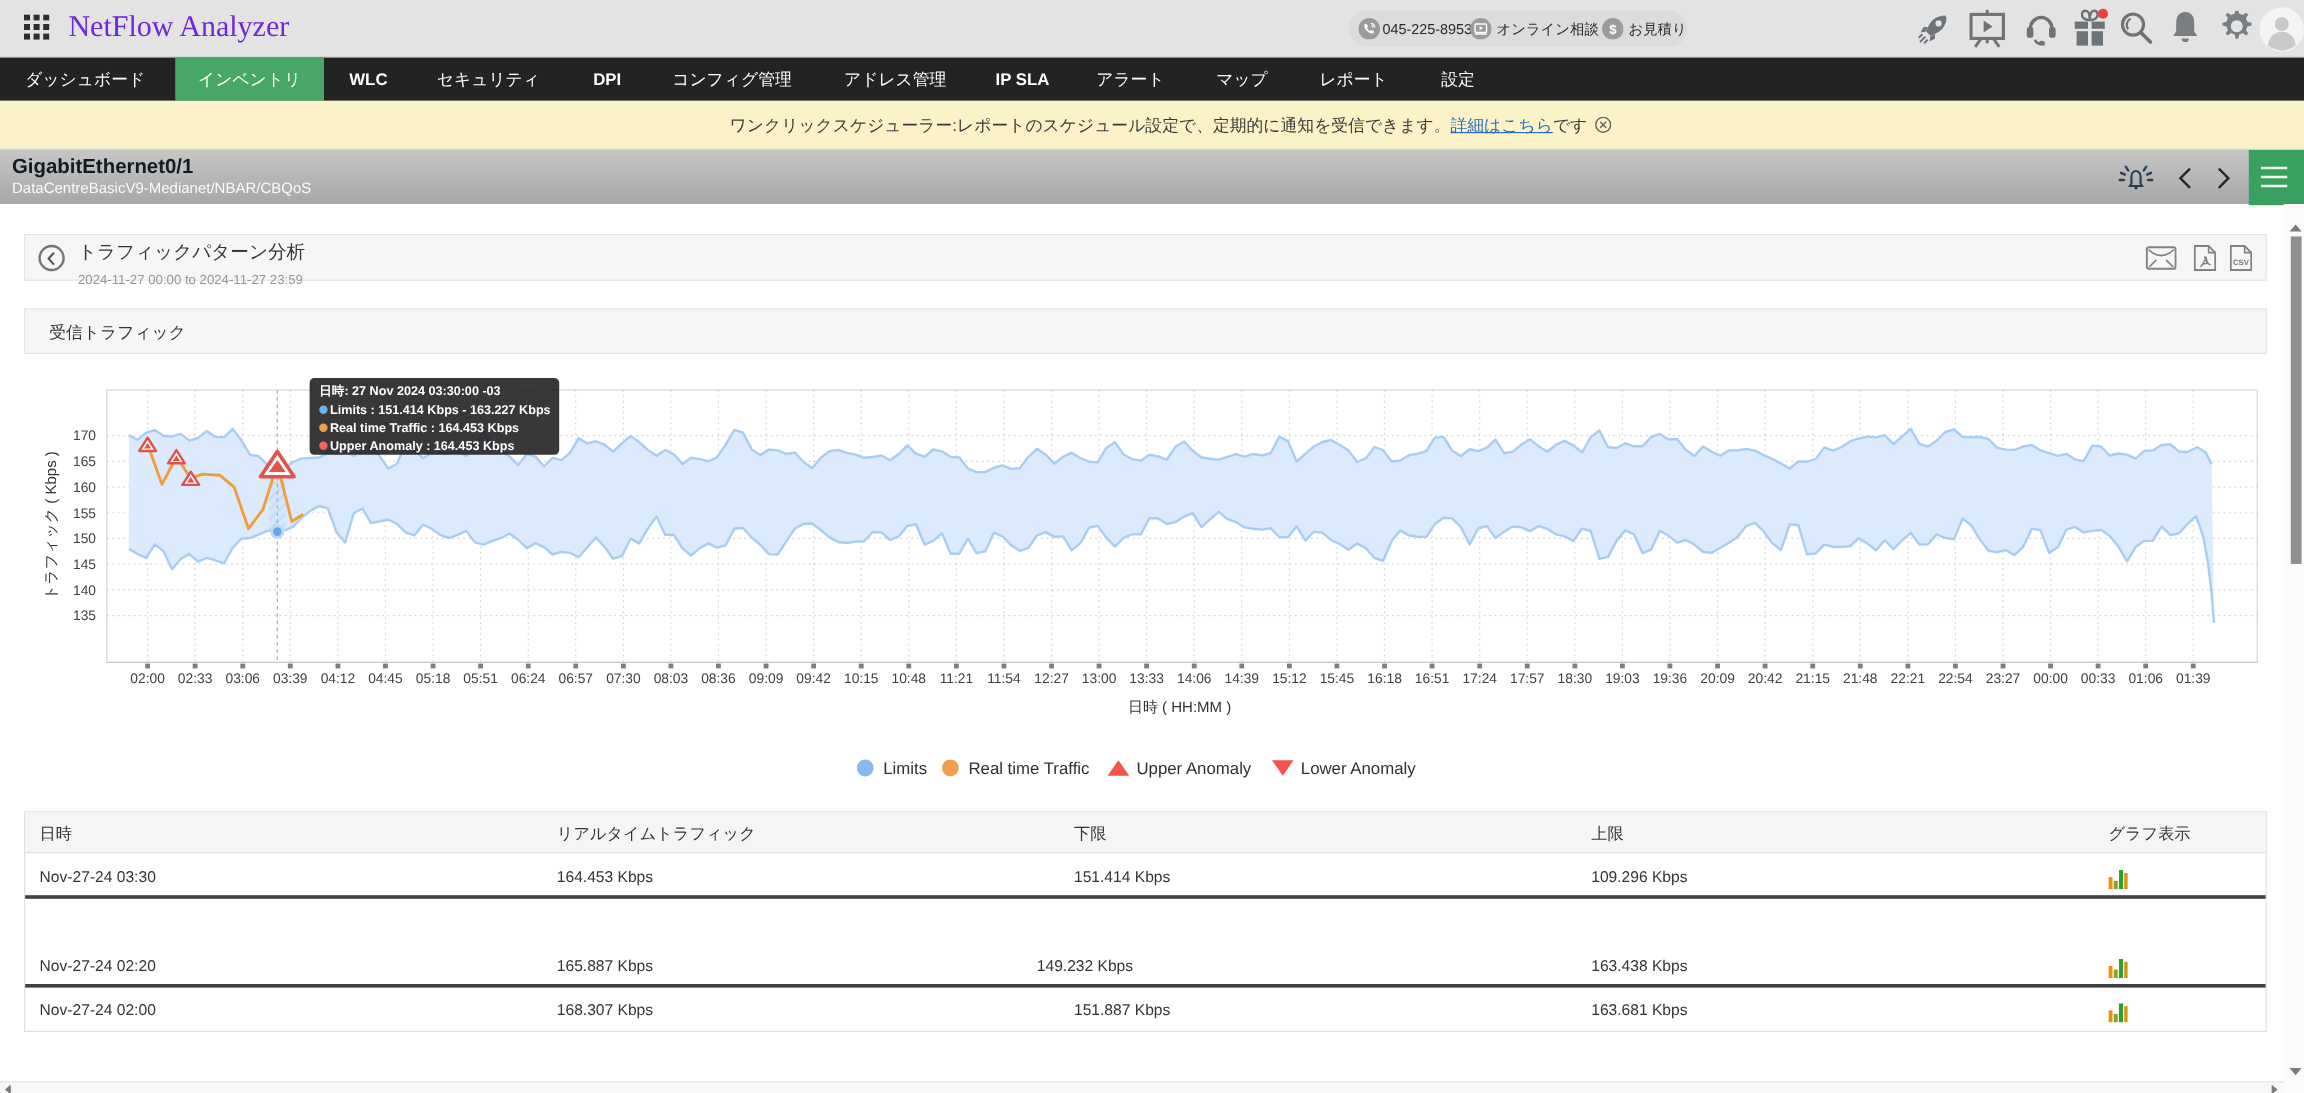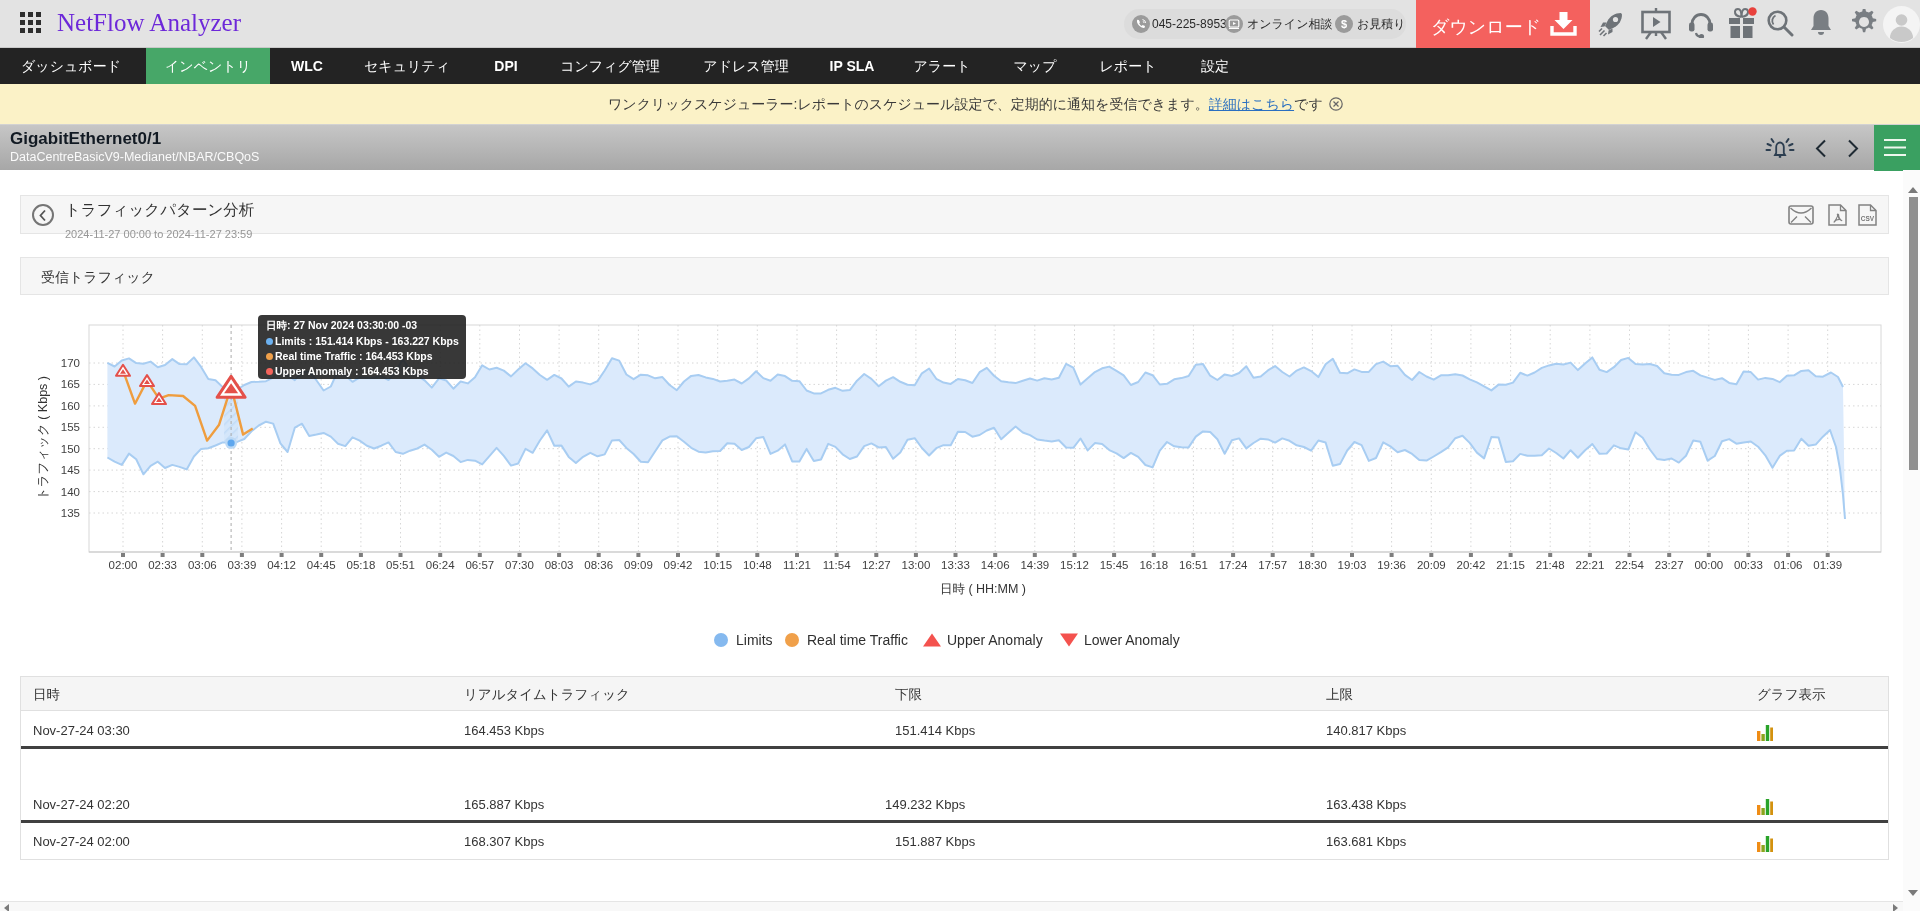--- a/index.html
+++ b/index.html
@@ -85,27 +85,20 @@
       <rect x="4.2" y="5" width="9.6" height="7" rx="1" fill="none" stroke="#fff" stroke-width="1.2"></rect>
       <path d="M8,6.9 l3,1.6 l-3,1.6 Z" fill="#fff"></path>
       <path d="M4,13.4 h10" stroke="#fff" stroke-width="1.2"></path>
     </svg>
     <div class="pilltxt" style="left:123px">オンライン相談</div>
     <svg class="abs" style="left:211px;top:6px" width="18" height="18" viewBox="0 0 18 18">
       <circle cx="9" cy="9" r="9" fill="#9b9b9b"></circle>
       <text x="9" y="13" font-size="11" font-weight="bold" fill="#fff" text-anchor="middle">$</text>
     </svg>
     <div class="pilltxt" style="left:233px">お見積り</div>
-  </div>
-  <div id="dlbtn">
-    <span>ダウンロード</span>
-    <svg class="abs" style="left:134px;top:11px" width="27" height="26" viewBox="0 0 27 26">
-      <path d="M9.5,1 h8 v8 h5 l-9,9 l-9,-9 h5 Z" fill="#fff"></path>
-      <path d="M2,15 v8 h23 v-8" stroke="#fff" stroke-width="3.4" fill="none"></path>
-    </svg>
   </div>
   <svg class="abs" style="left:1597px;top:10px" width="28" height="28" viewBox="0 0 28 28">
   <g fill="#6e7378">
     <path d="M24,3 C18,3 13,6 10.5,11 L8,16 L12,20 L17,17.5 C22,15 25,10 25,4.5 Z"></path>
     <path d="M9.5,12.5 L6,12.5 L3.5,17 L7.5,16.5 Z"></path>
     <path d="M15.5,18.5 L15.5,22 L11,24.5 L11.5,20.5 Z"></path>
     <path d="M3,25 l4.5,-4.5" stroke="#6e7378" stroke-width="1.6" fill="none"></path>
     <path d="M2,21.5 l3,-3" stroke="#6e7378" stroke-width="1.6" fill="none"></path>
     <path d="M6.5,26 l3,-3" stroke="#6e7378" stroke-width="1.6" fill="none"></path>
   </g>
@@ -469,32 +462,32 @@
     <div class="th" style="left:12px">日時</div>
     <div class="th" style="left:443px">リアルタイムトラフィック</div>
     <div class="th" style="left:874px">下限</div>
     <div class="th" style="left:1305px">上限</div>
     <div class="th" style="left:1736px">グラフ表示</div>
   </div>
   <div class="row" style="top:35px">
   <div class="td" style="left:12px">Nov-27-24 03:30</div>
   <div class="td" style="left:443px">164.453 Kbps</div>
   <div class="td" style="left:874px">151.414 Kbps</div>
-  <div class="td" style="left:1305px">140.817 Kbps</div>
+  <div class="td" style="left:1305px">109.296 Kbps</div>
   <svg class="abs" style="left:1736px;top:13px" width="16" height="16" viewBox="0 0 16 16">
         <rect x="0" y="6" width="3.4" height="10" fill="#ef8c15"></rect>
         <rect x="4.4" y="9" width="3.4" height="7" fill="#8ca41e"></rect>
         <rect x="8.8" y="0" width="3.4" height="16" fill="#2aa32a"></rect>
         <rect x="13.2" y="2.5" width="3.4" height="13.5" fill="#d3920f"></rect>
       </svg>
 </div>
 <div class="row" style="top:109px">
   <div class="td" style="left:12px">Nov-27-24 02:20</div>
   <div class="td" style="left:443px">165.887 Kbps</div>
-  <div class="td" style="left:864px">149.232 Kbps</div>
+  <div class="td" style="left:843px">149.232 Kbps</div>
   <div class="td" style="left:1305px">163.438 Kbps</div>
   <svg class="abs" style="left:1736px;top:13px" width="16" height="16" viewBox="0 0 16 16">
         <rect x="0" y="6" width="3.4" height="10" fill="#ef8c15"></rect>
         <rect x="4.4" y="9" width="3.4" height="7" fill="#8ca41e"></rect>
         <rect x="8.8" y="0" width="3.4" height="16" fill="#2aa32a"></rect>
         <rect x="13.2" y="2.5" width="3.4" height="13.5" fill="#d3920f"></rect>
       </svg>
 </div>
 <div class="row" style="top:146px;border-bottom:none">
   <div class="td" style="left:12px">Nov-27-24 02:00</div>

